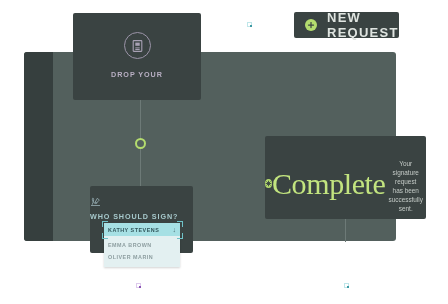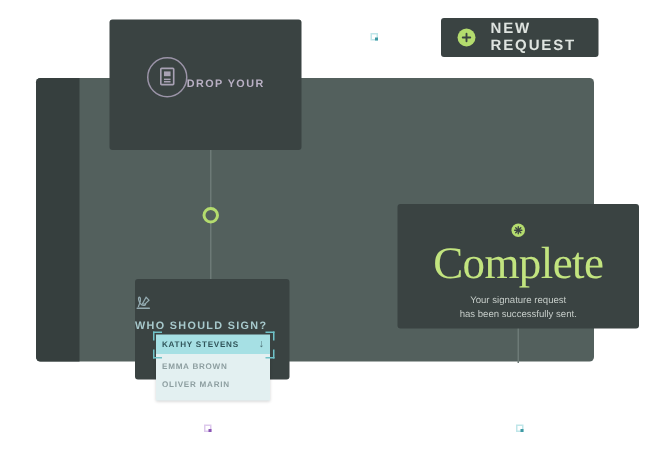--- a/index.html
+++ b/index.html
@@ -78,21 +78,21 @@
     box-sizing: border-box;
   }
 
   
   .card-drop {
     left: 73px;
     top: 13px;
     width: 128px;
     height: 87px;
     display: flex;
-    flex-direction: row;
+    flex-direction: column;
     align-items: center;
     justify-content: center;
   }
   .drop-circle {
     width: 27px;
     height: 27px;
     border-radius: 50%;
     border: 1.4px solid #9b94a8;
     display: flex;
     align-items: center;
@@ -194,21 +194,21 @@
   .bk-bl { left: -2.5px; bottom: -2.5px; border-left-width: 1.2px; border-bottom-width: 1.2px; }
   .bk-br { right: -2.5px; bottom: -2.5px; border-right-width: 1.2px; border-bottom-width: 1.2px; }
 
   
   .card-complete {
     left: 265px;
     top: 136px;
     width: 161px;
     height: 83px;
     display: flex;
-    flex-direction: column;
+    flex-direction: row;
     align-items: center;
     padding-top: 13px;
   }
   .complete-badge {
     width: 9px;
     height: 9px;
     border-radius: 50%;
     background: #b4dc6e;
     display: flex;
     align-items: center;
@@ -250,21 +250,21 @@
     height: 12px;
     border-radius: 50%;
     background: #b4dc6e;
     display: flex;
     align-items: center;
     justify-content: center;
     flex: 0 0 auto;
   }
   .btn-new-label {
     color: #dfe4e0;
-    font-size: 10px;
+    font-size: 13px;
     font-weight: bold;
     letter-spacing: 1.25px;
     text-transform: uppercase;
     margin-left: 10px;
   }
 
   
   .dot {
     position: absolute;
     width: 5px;

